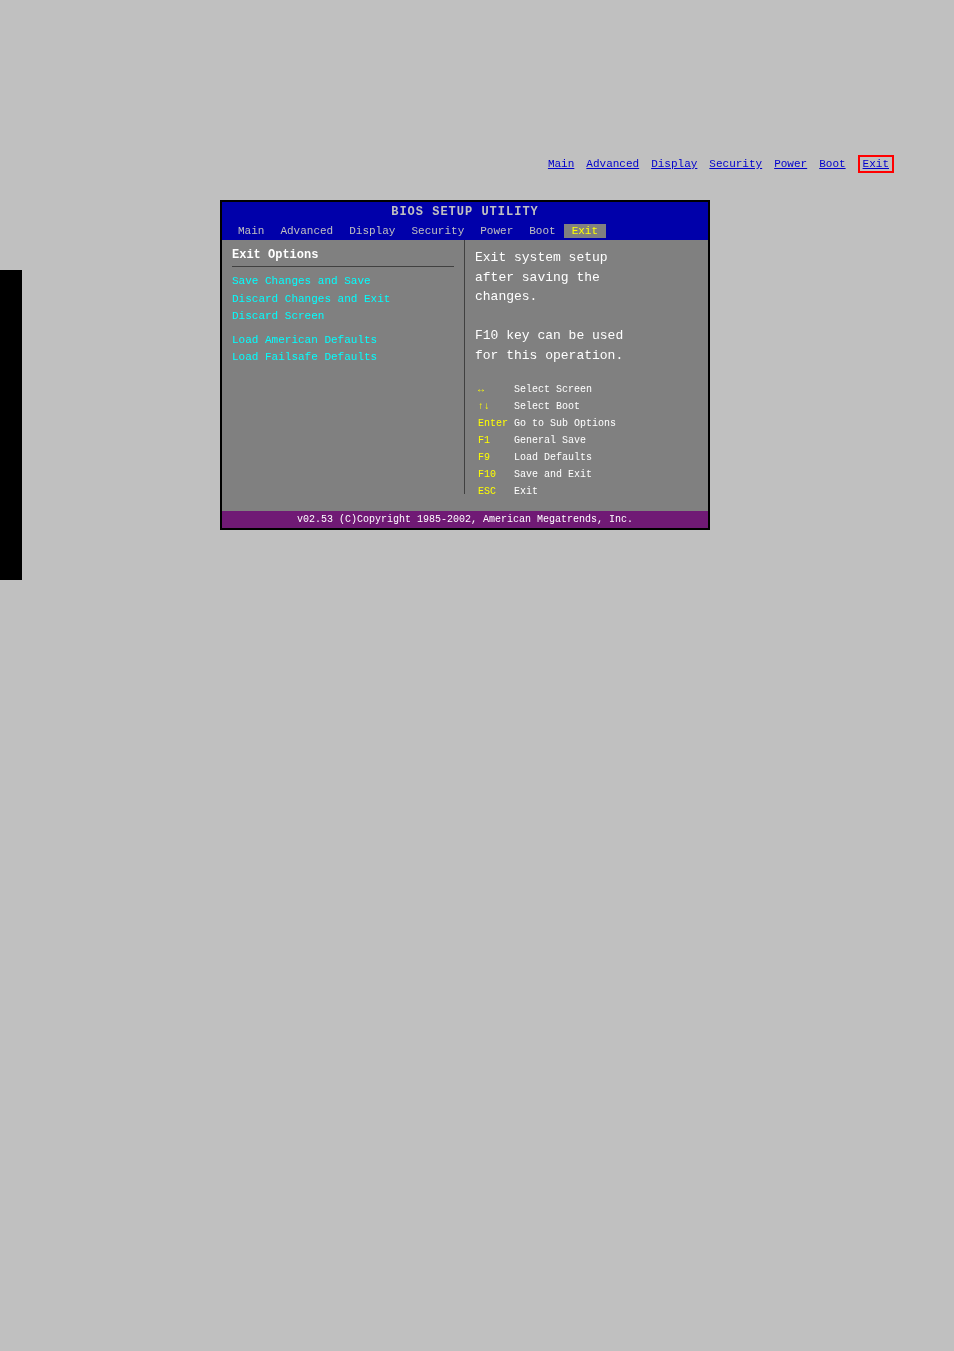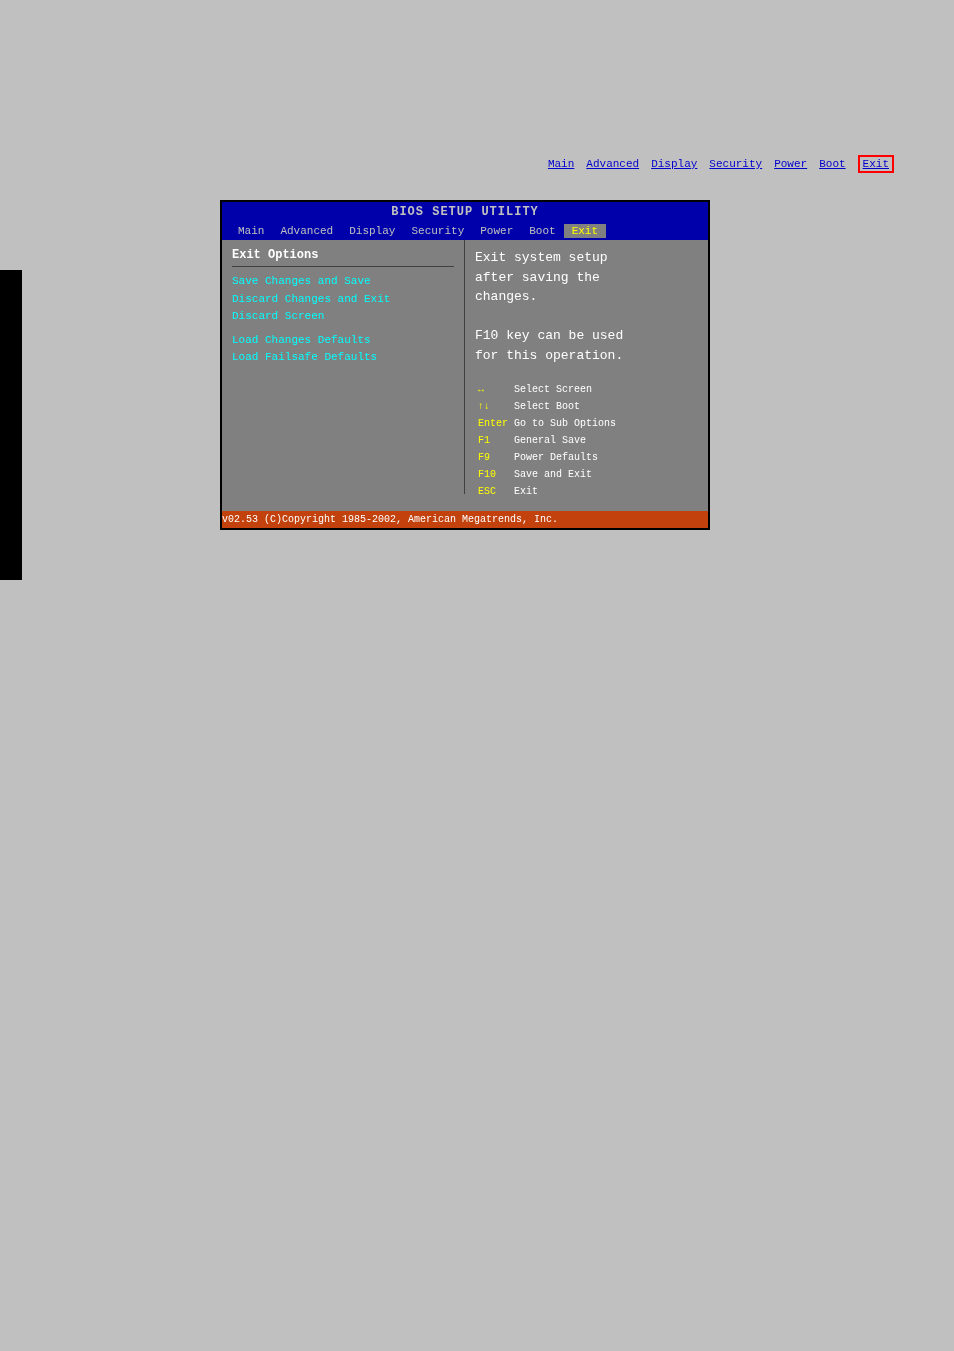--- a/index.html
+++ b/index.html
@@ -156,24 +156,24 @@
     .bios-key-desc {
       color: #ffffff;
     }
 
     
     .bios-footer {
       position: absolute;
       bottom: 0;
       left: 0;
       right: 0;
-      background: #c2410c;
+      background: #701a75;
       color: #ffffff;
       font-size: 10px;
-      text-align: left;
+      text-align: center;
       padding: 3px 0;
     }
   </style>
 </head>
 <body>
 
 <div class="top-nav">
   <span class="top-nav-item">Main</span>
   <span class="top-nav-item">Advanced</span>
   <span class="top-nav-item">Display</span>
@@ -201,21 +201,21 @@
 
   <div class="bios-content">
 
     <div class="bios-left">
       <div class="bios-section-title">Exit Options</div>
       <hr class="bios-divider">
       <div class="bios-option">Save Changes and Save</div>
       <div class="bios-option">Discard Changes and Exit</div>
       <div class="bios-option">Discard Screen</div>
       <div class="bios-option-gap"></div>
-      <div class="bios-option">Load Changes Defaults</div>
+      <div class="bios-option">Load American Defaults</div>
       <div class="bios-option">Load Failsafe Defaults</div>
     </div>
 
     <div class="bios-right">
       <div class="bios-help-text">Exit system setup<br>after saving the<br>changes.<br><br>F10 key can be used<br>for this operation.</div>
     </div>
   </div>
 
   <div class="bios-keys">
     <div class="bios-key-row">
@@ -229,21 +229,21 @@
     <div class="bios-key-row">
       <span class="bios-key-label">Enter</span>
       <span class="bios-key-desc">Go to Sub Options</span>
     </div>
     <div class="bios-key-row">
       <span class="bios-key-label">F1</span>
       <span class="bios-key-desc">General Save</span>
     </div>
     <div class="bios-key-row">
       <span class="bios-key-label">F9</span>
-      <span class="bios-key-desc">Power Defaults</span>
+      <span class="bios-key-desc">Load Defaults</span>
     </div>
     <div class="bios-key-row">
       <span class="bios-key-label">F10</span>
       <span class="bios-key-desc">Save and Exit</span>
     </div>
     <div class="bios-key-row">
       <span class="bios-key-label">ESC</span>
       <span class="bios-key-desc">Exit</span>
     </div>
   </div>

